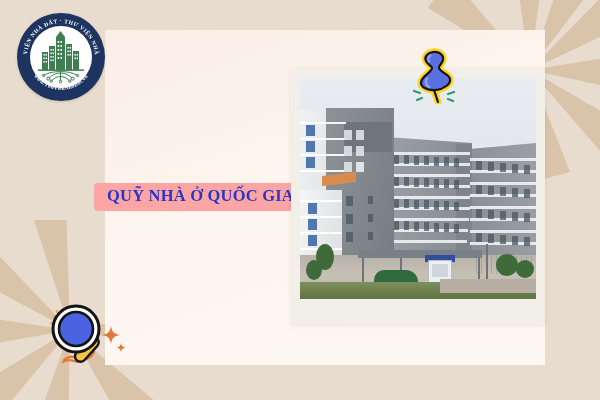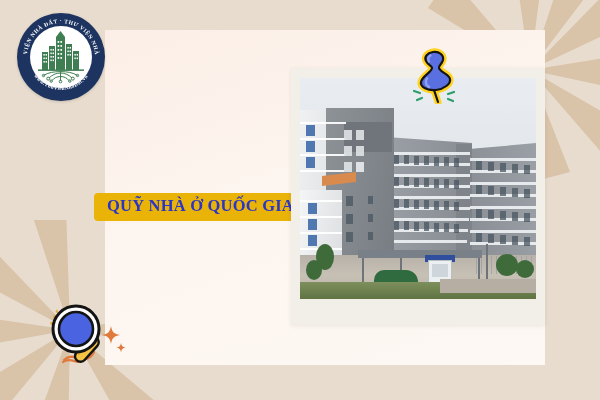--- a/index.html
+++ b/index.html
@@ -71,23 +71,23 @@
     letter-spacing: 0.55px;
     font-weight: bold;
   }
   #logo-ring-text text.bottom { font-size: 5.2px; letter-spacing: 0.35px; }
   #logo-emblem { position: absolute; left: 13px; top: 13px; width: 62px; height: 62px; }
 
   
   #title-badge {
     position: absolute;
     left: 94px;
-    top: 193px;
+    top: 183px;
     padding: 5px 13px 6px 13px;
-    background: #eab308;
+    background: #fca5a5;
     border-radius: 4px;
   }
   #title-text {
     font-family: "Liberation Serif", serif;
     font-weight: bold;
     font-size: 16.5px;
     letter-spacing: 0.2px;
     color: #2a35c8;
     white-space: nowrap;
     line-height: 1;

